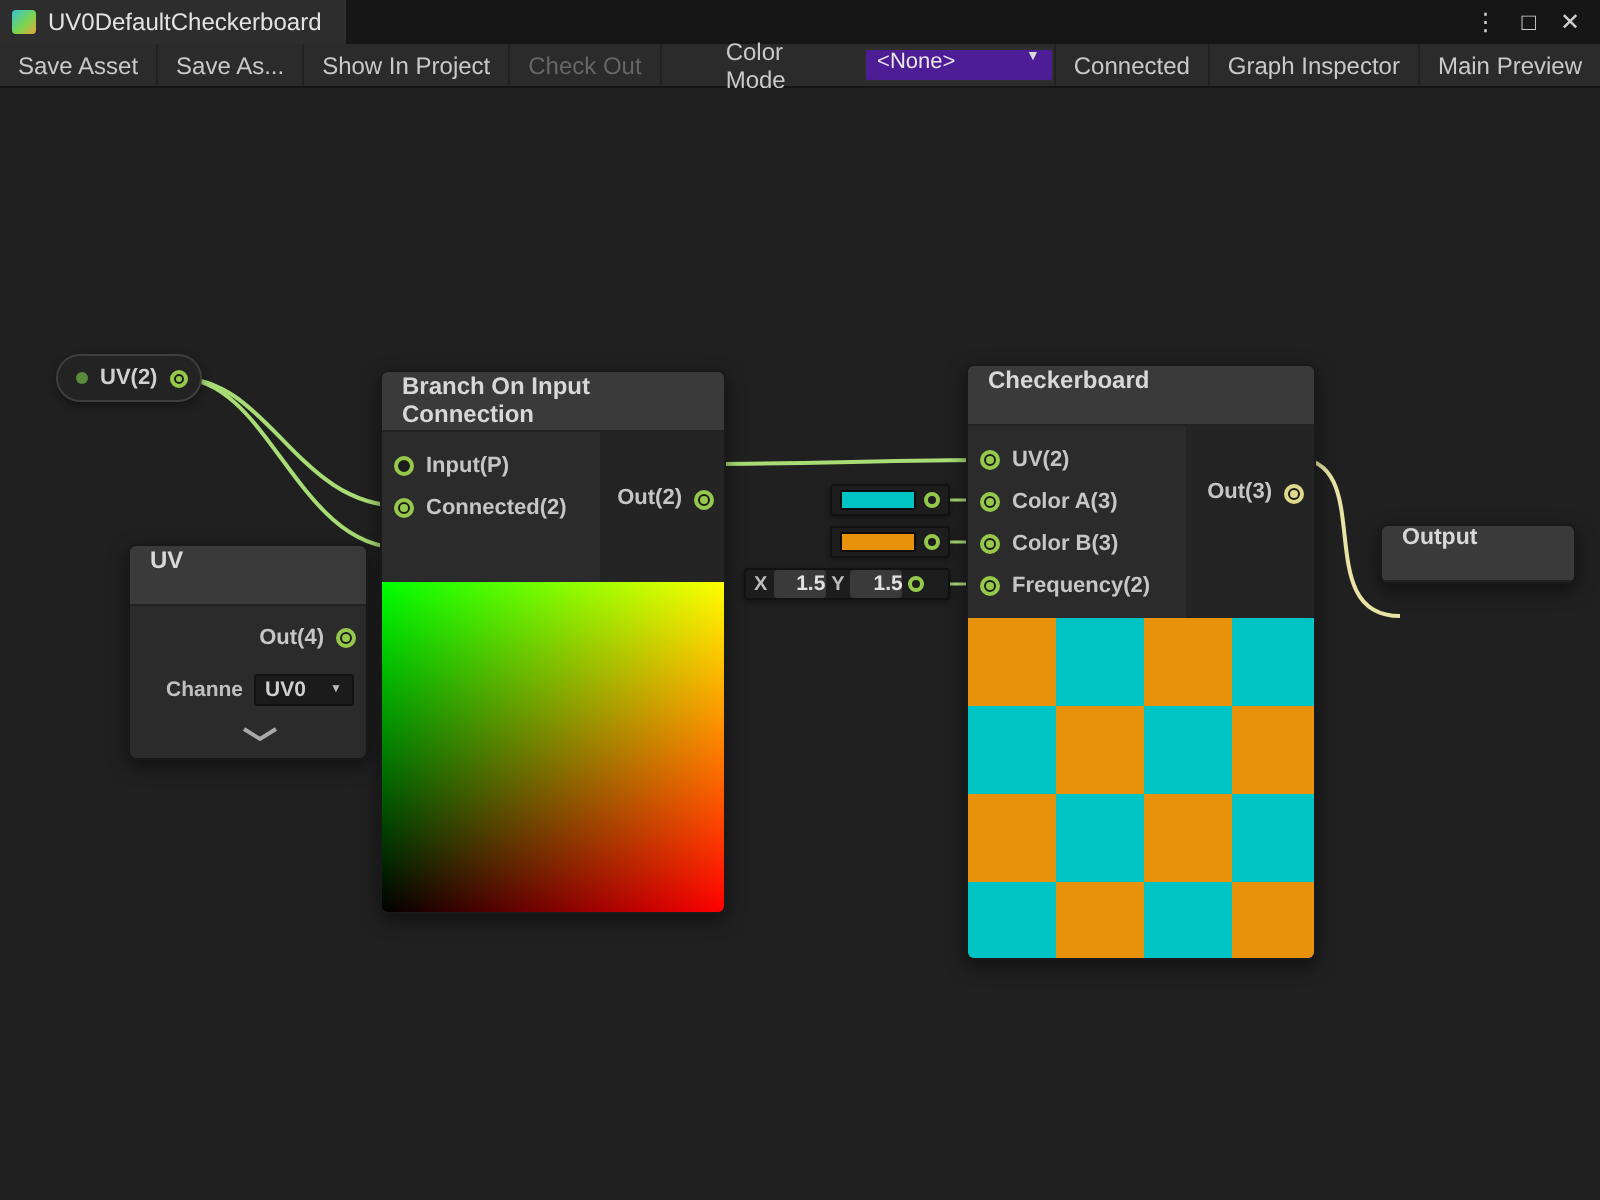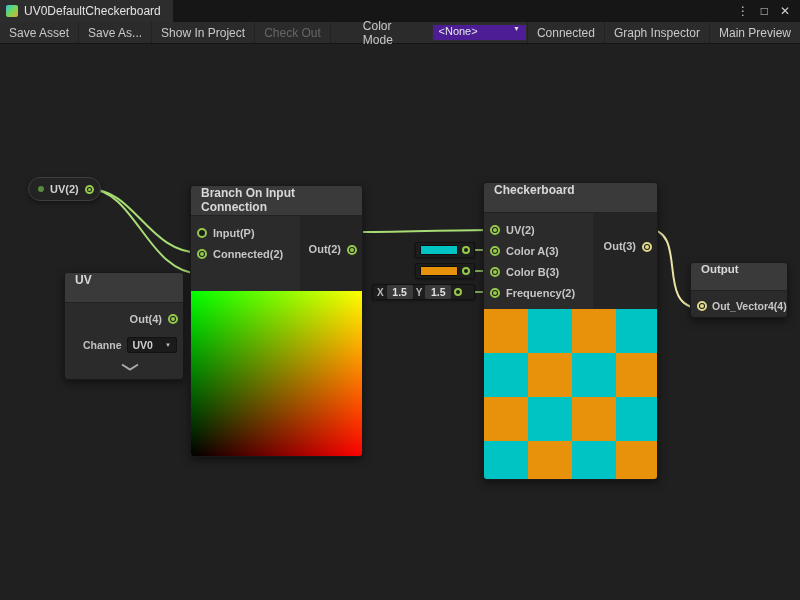--- a/index.html
+++ b/index.html
@@ -73,21 +73,21 @@
   .widget { position:absolute; height:16px; background:#1d1d1e; border:1px solid #121212;
             border-radius:2px; display:flex; align-items:center; padding:0 4px; gap:4px;
             box-shadow:0 1px 3px rgba(0,0,0,.4); }
   .swatch { width:40px; height:10px; border:1px solid #0b0b0b; border-radius:1px; }
   .swatch.a { background:var(--color-a); }
   .swatch.b { background:var(--color-b); }
   .mini-port { width:8px; height:8px; border-radius:50%; border:2px solid var(--port-green);
                background:#1c1c1c; flex:0 0 auto; }
   .axis { font-size:10px; color:#bbb; }
   .field { background:#3a3a3b; border-radius:2px; padding:1px 0; width:26px;
-           text-align:center; font-size:10.5px; color:#e2e2e2; }
+           text-align:right; font-size:10.5px; color:#e2e2e2; }
 
   .mini-dropdown { background:#1b1b1c; border:1px solid #121212; border-radius:2px;
                    display:flex; align-items:center; padding:1px 5px; width:62px;
                    font-size:10.5px; color:#cfcfcf; }
   .mini-dropdown .caret { margin-left:auto; font-size:6px; color:#bbb; }
   .small-label { font-size:10.5px; color:#c0c0c0; }
 
   .uv-row-out { display:flex; align-items:center; justify-content:flex-end; gap:6px;
                 height:20px; padding:0 5px; font-size:11px; color:#c6c6c6; }
   .uv-row-channel { display:flex; align-items:center; gap:5px; height:22px;
@@ -239,19 +239,15 @@
         <span class="port yellow connected"></span>
       </div>
     </div>
     <div class="checker"></div>
   </div>
 
   <div class="node" style="left:690px; top:218px; width:98px;">
     <div class="node-header" style="height:28px; font-size:11.5px;">
       <span>Output</span>
     </div>
-    <div class="output-row">
-      <span class="port yellow connected"></span>
-      <span>Out_Vector4(4)</span>
-    </div>
   </div>
 
 </div>
 
 </body></html>

